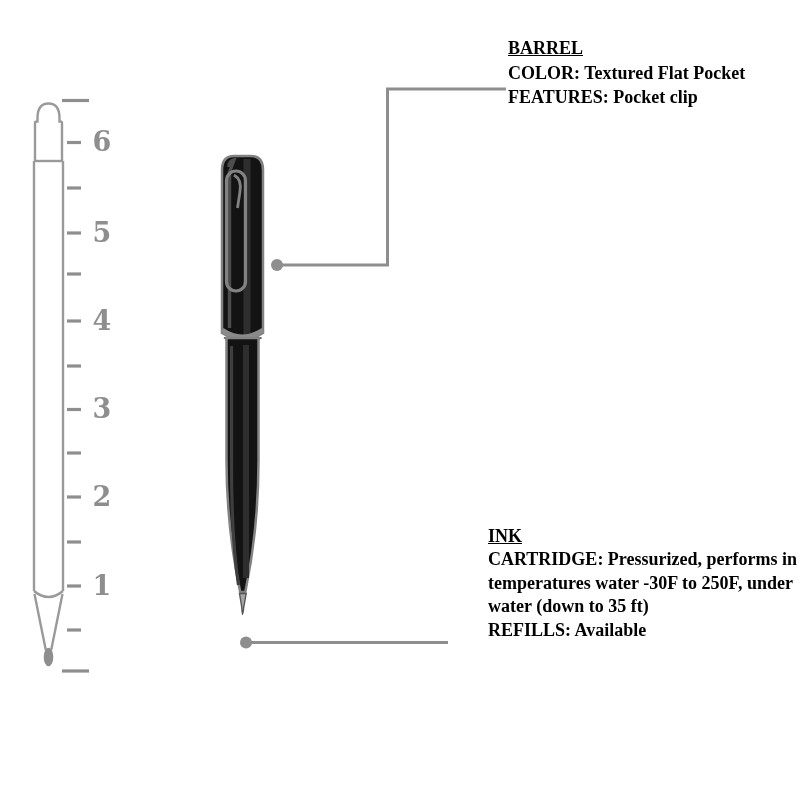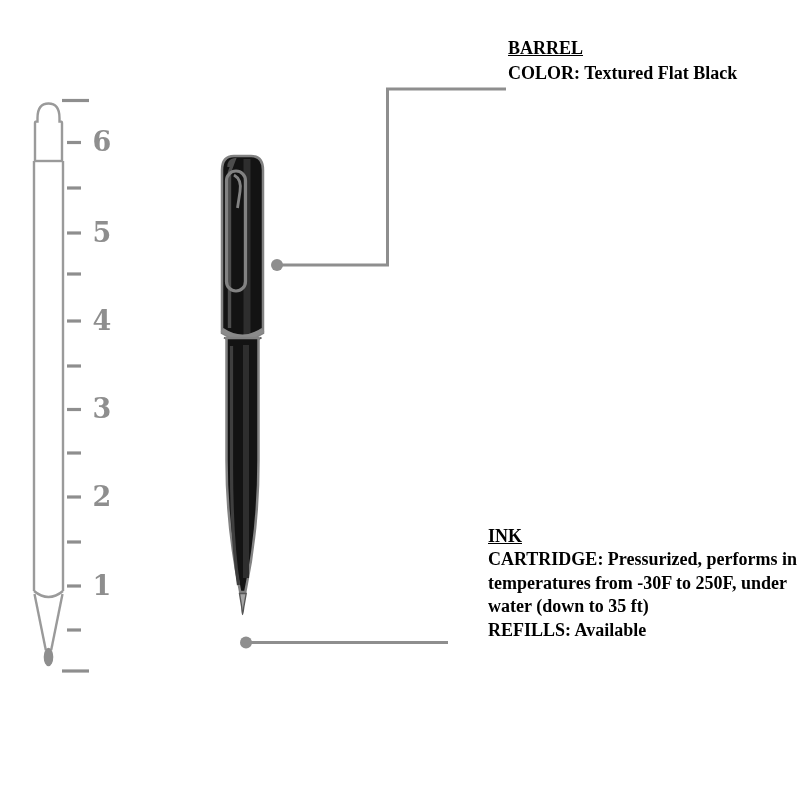--- a/index.html
+++ b/index.html
@@ -120,24 +120,25 @@
 
   <span class="ruler-num" style="top:128px">6</span>
   <span class="ruler-num" style="top:219px">5</span>
   <span class="ruler-num" style="top:307px">4</span>
   <span class="ruler-num" style="top:395px">3</span>
   <span class="ruler-num" style="top:483px">2</span>
   <span class="ruler-num" style="top:572px">1</span>
 
   <div class="callout callout-barrel">
     <div class="callout-title">BARREL</div>
-    <div class="callout-line">COLOR: Textured Flat Black</div>
+    <div class="callout-line">COLOR: Textured Flat Pocket</div>
+    <div class="callout-line">FEATURES: Pocket clip</div>
   </div>
 
   <div class="callout callout-ink">
     <div class="callout-title">INK</div>
     <div class="callout-line">CARTRIDGE: Pressurized, performs in</div>
-    <div class="callout-line">temperatures from -30F to 250F, under</div>
+    <div class="callout-line">temperatures water -30F to 250F, under</div>
     <div class="callout-line">water (down to 35 ft)</div>
     <div class="callout-line">REFILLS: Available</div>
   </div>
 
 </div>
 
 </body></html>

